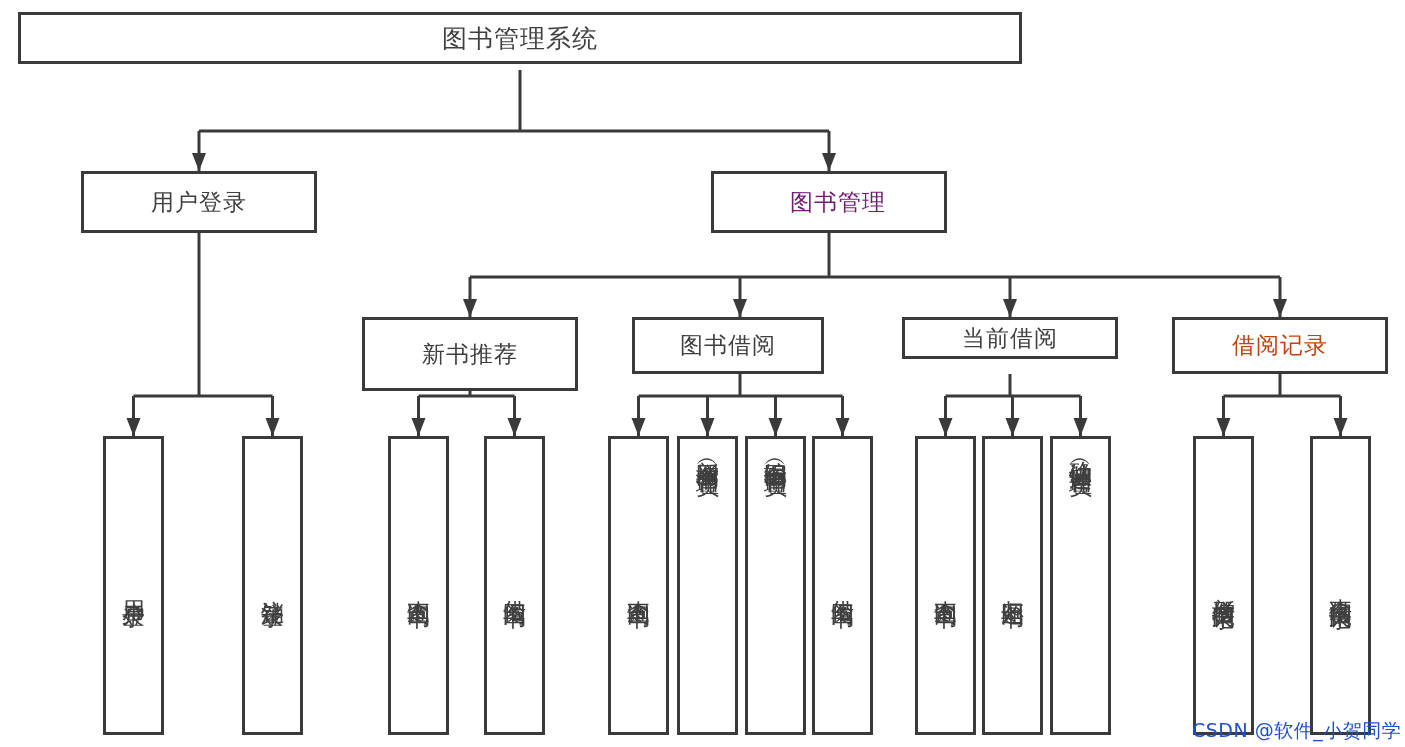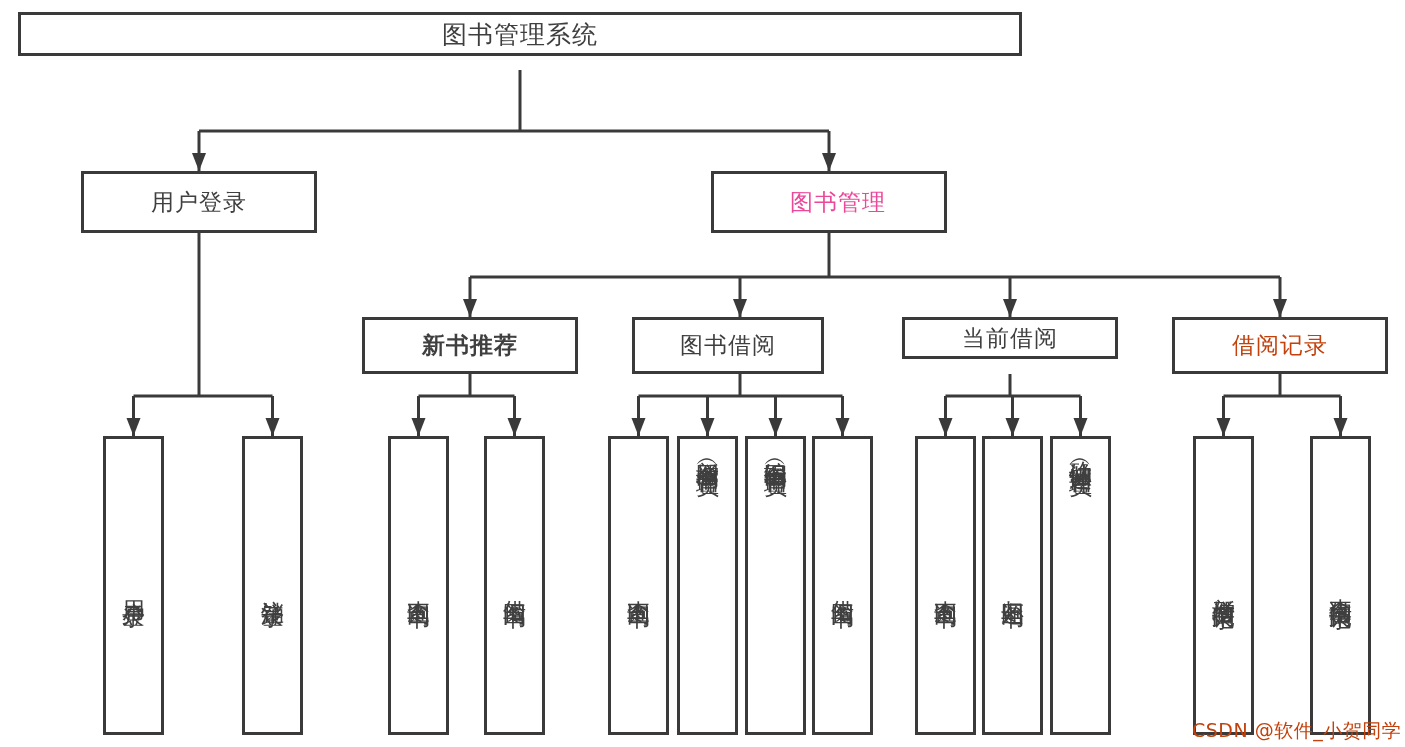--- a/index.html
+++ b/index.html
@@ -125,30 +125,30 @@
       <line x1="1080.5" y1="396" x2="1080.5" y2="436" stroke="#3a3a3a" stroke-width="3"></line>
       <polygon points="1073.5,418 1087.5,418 1080.5,436" fill="#3a3a3a"></polygon>
       <line x1="1280" y1="374" x2="1280" y2="396" stroke="#3a3a3a" stroke-width="3"></line>
       <line x1="1223.5" y1="396" x2="1340.5" y2="396" stroke="#3a3a3a" stroke-width="3"></line>
       <line x1="1223.5" y1="396" x2="1223.5" y2="436" stroke="#3a3a3a" stroke-width="3"></line>
       <polygon points="1216.5,418 1230.5,418 1223.5,436" fill="#3a3a3a"></polygon>
       <line x1="1340.5" y1="396" x2="1340.5" y2="436" stroke="#3a3a3a" stroke-width="3"></line>
       <polygon points="1333.5,418 1347.5,418 1340.5,436" fill="#3a3a3a"></polygon>
     </svg>
   <div id="nodes-layer">
-      <div class="node-box" style="left: 18px; top: 12px; width: 1004px; height: 44px; border-color: rgb(58, 58, 58);">
+      <div class="node-box" style="left: 18px; top: 12px; width: 1004px; height: 52px; border-color: rgb(58, 58, 58);">
         <span class="node-label" style="color: rgb(63, 63, 63); font-size: 25px;">图书管理系统</span>
       </div>
       <div class="node-box" style="left: 81px; top: 171px; width: 236px; height: 62px; border-color: rgb(58, 58, 58);">
         <span class="node-label" style="color: rgb(63, 63, 63);">用户登录</span>
       </div>
       <div class="node-box" style="left: 711px; top: 171px; width: 236px; height: 62px; border-color: rgb(58, 58, 58);">
-        <span class="node-label" style="color: #ec4899; margin-left: 18px;">图书管理</span>
+        <span class="node-label" style="color: #701a75; margin-left: 18px;">图书管理</span>
       </div>
-      <div class="node-box" style="left: 362px; top: 317px; width: 216px; height: 57px; border-color: rgb(58, 58, 58); font-weight: bold;">
+      <div class="node-box" style="left: 362px; top: 317px; width: 216px; height: 74px; border-color: rgb(58, 58, 58);">
         <span class="node-label" style="color: rgb(63, 63, 63);">新书推荐</span>
       </div>
       <div class="node-box" style="left: 632px; top: 317px; width: 192px; height: 57px; border-color: rgb(58, 58, 58);">
         <span class="node-label" style="color: rgb(63, 63, 63);">图书借阅</span>
       </div>
       <div class="node-box" style="left: 902px; top: 317px; width: 216px; height: 42px; border-color: rgb(58, 58, 58);">
         <span class="node-label" style="color: rgb(63, 63, 63);">当前借阅</span>
       </div>
       <div class="node-box" style="left: 1172px; top: 317px; width: 216px; height: 57px; border-color: rgb(58, 58, 58);">
         <span class="node-label" style="color: #c2410c;">借阅记录</span>
@@ -186,14 +186,14 @@
       <div class="node-box vertical" style="left: 1050px; top: 436px; width: 61px; height: 299px; border-color: rgb(58, 58, 58);">
         <span class="node-label" style="color: rgb(63, 63, 63);">确认归还（管理员）</span>
       </div>
       <div class="node-box vertical mid" style="left: 1193px; top: 436px; width: 61px; height: 299px; border-color: rgb(58, 58, 58);">
         <span class="node-label" style="color: rgb(63, 63, 63);">新增借阅记录</span>
       </div>
       <div class="node-box vertical mid" style="left: 1310px; top: 436px; width: 61px; height: 299px; border-color: rgb(58, 58, 58);">
         <span class="node-label" style="color: rgb(63, 63, 63);">查询借阅记录</span>
       </div>
     </div>
-  <div id="watermark" style="left: 1192px; top: 718px; color: #c2410c;">CSDN @软件_小贺同学</div>
+  <div id="watermark" style="left: 1192px; top: 718px; color: #1d4ed8;">CSDN @软件_小贺同学</div>
 </div>
 
 </body></html>

